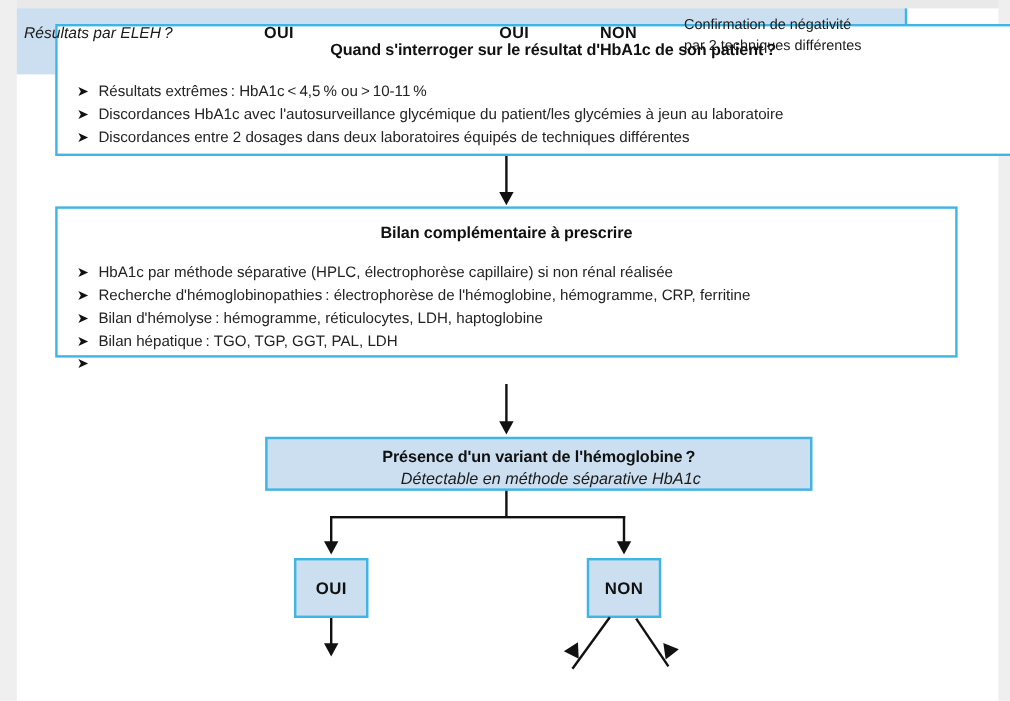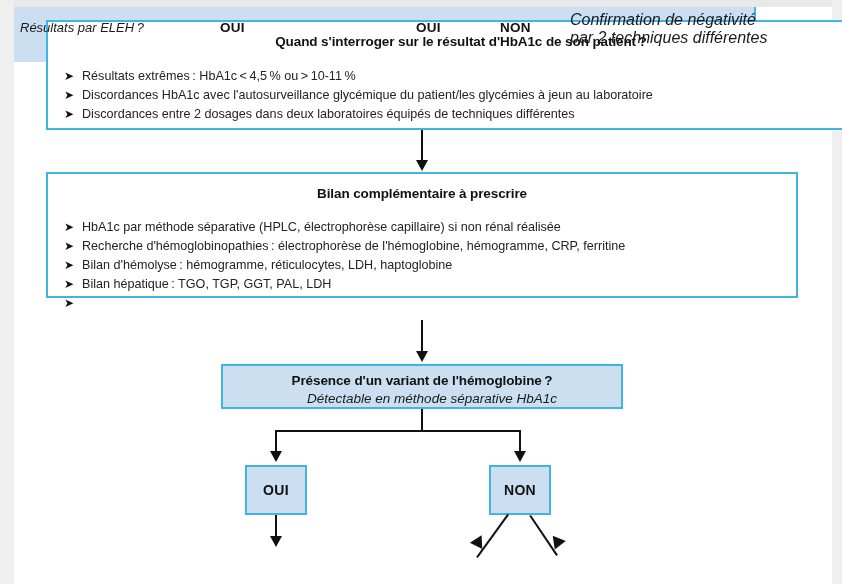--- a/index.html
+++ b/index.html
@@ -102,21 +102,21 @@
     width: 752px;
     height: 126px;
   }
   #box2 .box-title { margin-top: 12px; }
   #box2 ul.bullets { margin-top: 17px; margin-left: 16px; }
 
   
   #box3 {
     left: 221px;
     top: 364px;
-    width: 402px;
+    width: 456px;
     height: 45px;
     padding-top: 5px;
   }
   #box3 .box-title { line-height: 19px; }
   #box3 .box-subtitle { line-height: 18px; margin-left: 20px; }
 
   
   .mini-box {
     position: absolute;
     box-sizing: border-box;
@@ -162,22 +162,21 @@
     letter-spacing: 0.3px;
   }
   #b4Label   { left: 20px;  top: 20px; }
   #b4Oui1    { left: 220px; top: 20px; }
   #b4Oui2    { left: 416px; top: 20px; }
   #b4Non     { left: 500px; top: 20px; }
   #b4Note {
     position: absolute;
     left: 570px;
     top: 11px;
-    font-style: italic;
-    font-size: 16px;
+    font-size: 12px;
     color: #1a1a1a;
     line-height: 18px;
     white-space: nowrap;
   }
 
   
   .vline {
     position: absolute;
     width: 2px;
     background: #111111;

